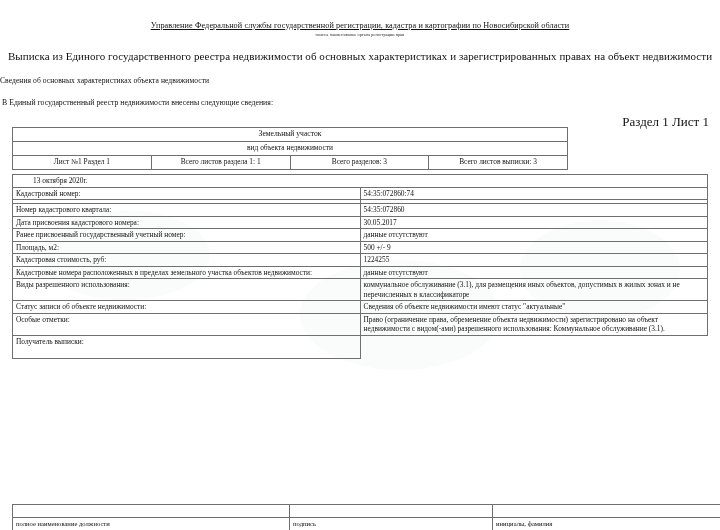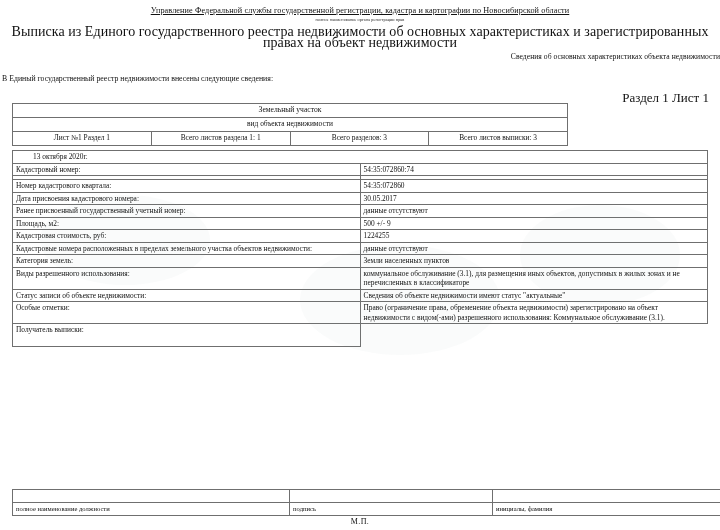--- a/index.html
+++ b/index.html
@@ -22,42 +22,42 @@
     height: 530px;
     box-sizing: border-box;
   }
 
   
   .org-title {
     text-align: center;
     font-size: 8.2px;
     line-height: 11px;
     text-decoration: underline;
-    margin-top: 5px;
+    margin-top: 20px;
     letter-spacing: 0.1px;
   }
   .org-sub {
     text-align: center;
     font-size: 4.2px;
     line-height: 7px;
     letter-spacing: 0.1px;
     color: #222;
   }
   .doc-title {
     text-align: center;
-    font-size: 14px;
-    line-height: 11px;
-    margin-top: 3px;
+    font-size: 11px;
+    line-height: 11px;
+    margin-top: 13px;
     letter-spacing: 0.05px;
   }
   .section-title {
-    text-align: right;
+    text-align: left;
     font-size: 7.6px;
     line-height: 11px;
-    margin-top: 3px;
+    margin-top: 13px;
     letter-spacing: 0.05px;
   }
   .lead-line {
     text-align: left;
     font-size: 7.8px;
     line-height: 11px;
     margin-top: 11px;
     padding-left: 2px;
   }
   .sheet-ref {
@@ -243,24 +243,20 @@
       </tr>
       <tr>
         <td class="label">Кадастровая стоимость, руб:</td>
         <td class="value">1224255</td>
       </tr>
       <tr>
         <td class="label">Кадастровые номера расположенных в пределах земельного участка объектов недвижимости:</td>
         <td class="value">данные отсутствуют</td>
       </tr>
       <tr>
-        <td class="label">Категория земель:</td>
-        <td class="value">Земли населенных пунктов</td>
-      </tr>
-      <tr>
         <td class="label">Виды разрешенного использования:</td>
         <td class="value">коммунальное обслуживание (3.1), для размещения иных объектов, допустимых в жилых зонах и не перечисленных в классификаторе</td>
       </tr>
       <tr>
         <td class="label">Статус записи об объекте недвижимости:</td>
         <td class="value">Сведения об объекте недвижимости имеют статус "актуальные"</td>
       </tr>
       <tr>
         <td class="label">Особые отметки:</td>
         <td class="value">Право (ограничение права, обременение объекта недвижимости) зарегистрировано на объект недвижимости с видом(-ами) разрешенного использования: Коммунальное обслуживание (3.1).</td>

